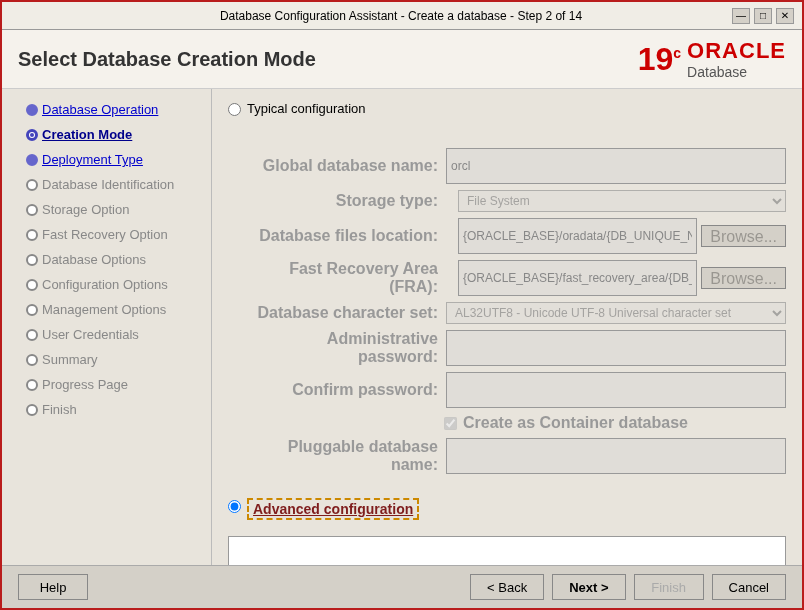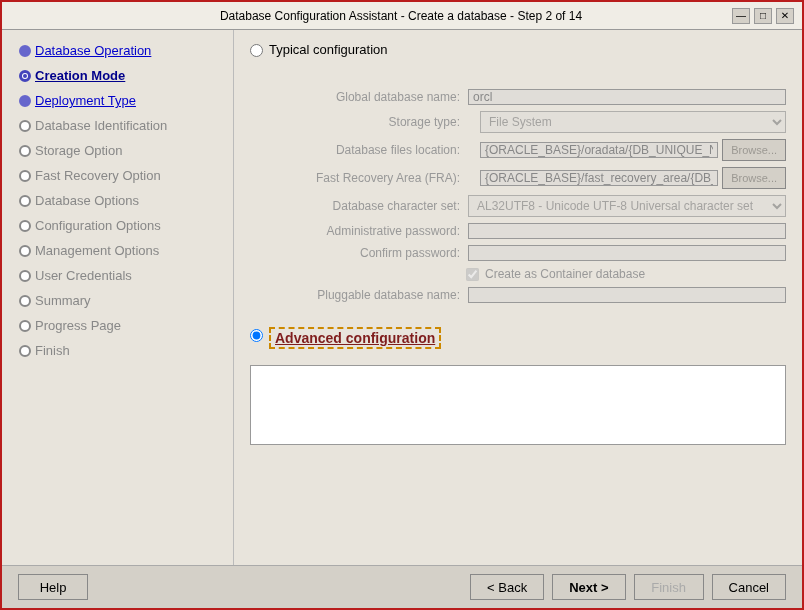--- a/index.html
+++ b/index.html
@@ -114,24 +114,24 @@
 
     
     .main-layout {
       display: flex;
       flex: 1;
       overflow: hidden;
     }
 
     
     .sidebar {
-      width: 232px;
+      width: 210px;
       background: #e8e4dc;
       border-right: 1px solid #bbb;
-      padding: 8px 9px;
+      padding: 8px 16px;
       overflow-y: auto;
     }
 
     .sidebar-item {
       padding: 5px 12px 5px 24px;
       cursor: pointer;
       color: #333;
       display: flex;
       align-items: center;
       gap: 6px;
@@ -220,31 +220,32 @@
     .typical-config-section {
       margin-left: 20px;
       margin-top: 8px;
       display: grid;
       grid-template-columns: 190px 1fr;
       gap: 6px 8px;
       align-items: center;
     }
 
     .field-label {
-      font-size: 12px;
+      font-size: 16px;
       color: #333;
       text-align: right;
+      font-weight: bold;
     }
 
     .field-label.disabled {
       color: #999;
     }
 
     .field-input {
-      height: 16px;
+      height: 36px;
       padding: 2px 4px;
       font-size: 12px;
       border: 1px solid #999;
       background: #fff;
       width: 100%;
     }
 
     .field-input:disabled {
       background: #e0ddd8;
       color: #888;
@@ -253,21 +254,21 @@
     .field-row {
       display: flex;
       align-items: center;
       gap: 4px;
       padding-left: 12px;
     }
 
     .browse-btn {
       height: 22px;
       padding: 2px 8px;
-      font-size: 11px;
+      font-size: 16px;
       background: #d4d0c8;
       border: 1px solid #888;
       cursor: pointer;
       white-space: nowrap;
     }
 
     .field-select {
       height: 22px;
       padding: 2px 4px;
       font-size: 12px;
@@ -362,20 +363,32 @@
   <div class="title-bar">
     <div style="width:60px;"></div>
     <div class="title-bar-text">Database Configuration Assistant - Create a database - Step 2 of 14</div>
     <div class="title-bar-controls">
       <button class="title-btn">—</button>
       <button class="title-btn">□</button>
       <button class="title-btn">✕</button>
     </div>
   </div>
 
+  <div class="app-header">
+    <div class="app-title">Select Database Creation Mode</div>
+    <div class="oracle-logo">
+      <div class="oracle-19c">
+        <span>19</span><sup>c</sup>
+      </div>
+      <div class="oracle-text">
+        <div class="oracle-brand">ORACLE</div>
+        <div class="oracle-db">Database</div>
+      </div>
+    </div>
+  </div>
 
   <div class="main-layout">
 
     <div class="sidebar">
       <div class="sidebar-item clickable">
         <div class="sidebar-dot filled"></div>
         <span>Database Operation</span>
       </div>
       <div class="sidebar-item active">
         <div class="sidebar-dot active-dot"></div>

